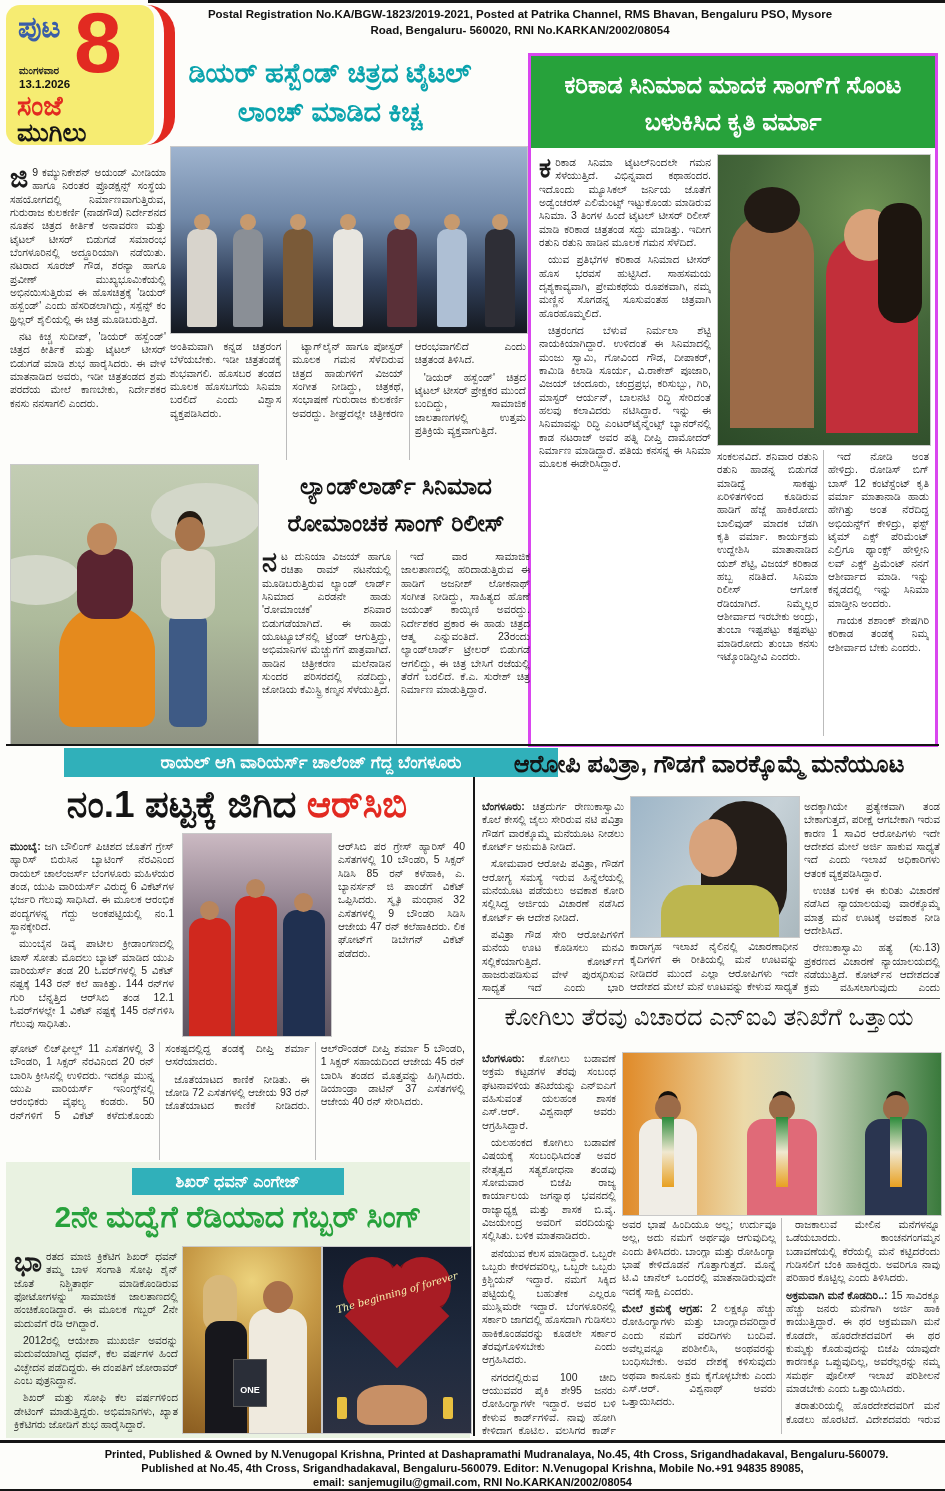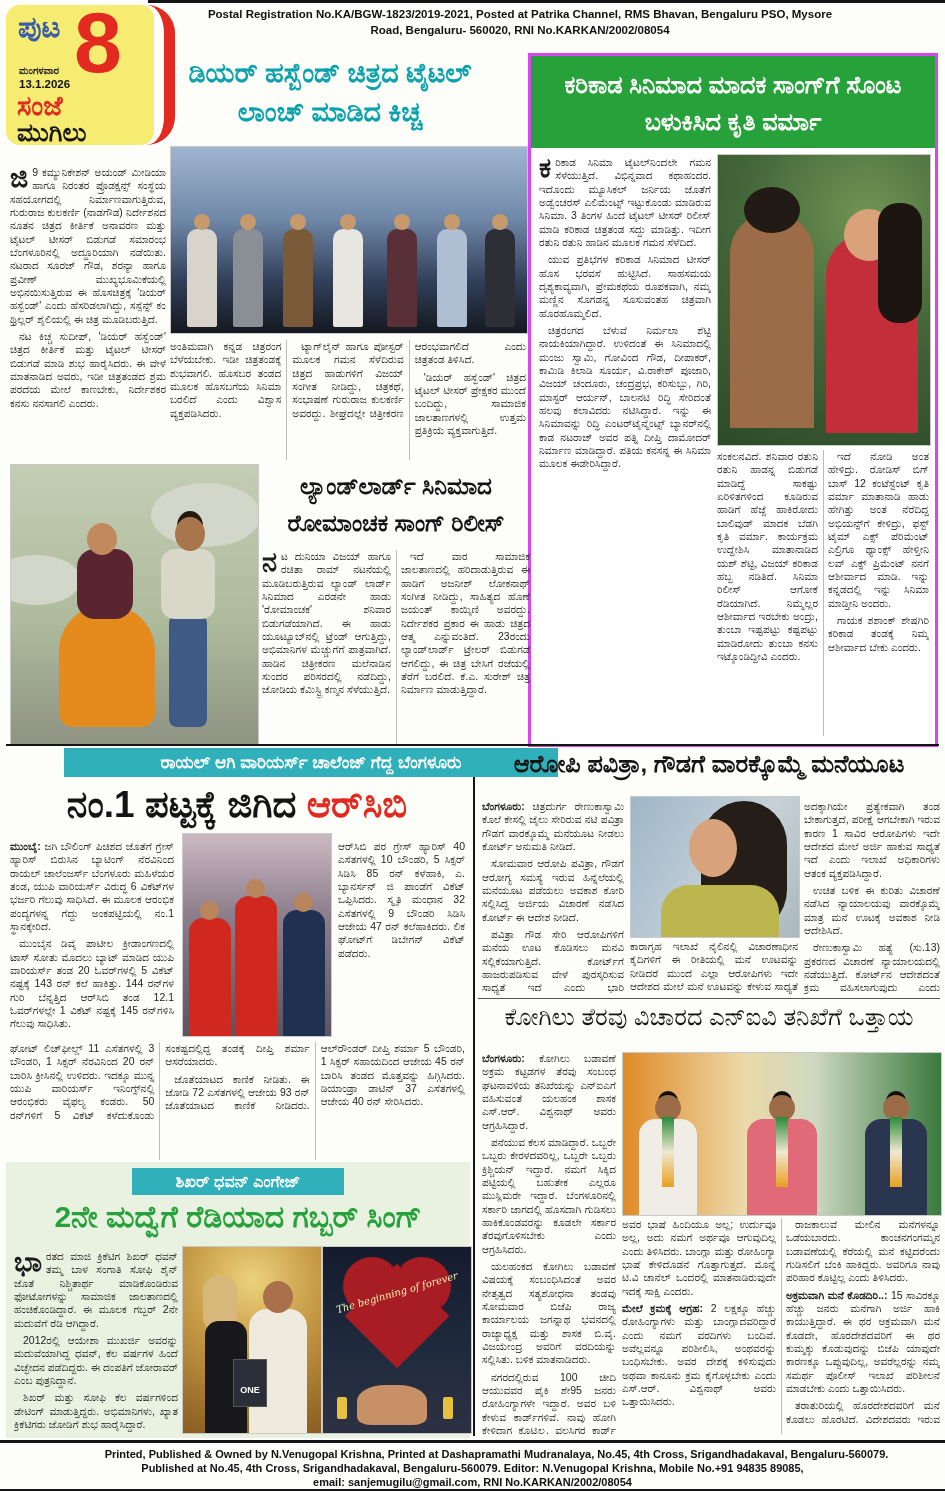--- a/index.html
+++ b/index.html
@@ -242,22 +242,22 @@
     <p class="nofirst">ಅದಕ್ಕಾಗಿಯೇ ಪ್ರತ್ಯೇಕವಾಗಿ ತಂಡ ಬೇಕಾಗುತ್ತದೆ, ಪರೀಕ್ಷೆ ಆಗಬೇಕಾಗಿ ಇರುವ ಕಾರಣ 1 ಸಾವಿರ ಆರೋಪಿಗಳು ಇದೇ ಆದೇಶದ ಮೇಲೆ ಅರ್ಜಿ ಹಾಕುವ ಸಾಧ್ಯತೆ ಇದೆ ಎಂದು ಇಲಾಖೆ ಅಧಿಕಾರಿಗಳು ಆತಂಕ ವ್ಯಕ್ತಪಡಿಸಿದ್ದಾರೆ.</p>
     <p>ಉಚಿತ ಬಳಿಕ ಈ ಕುರಿತು ವಿಚಾರಣೆ ನಡೆಸಿದ ನ್ಯಾಯಾಲಯವು ವಾರಕ್ಕೊಮ್ಮೆ ಮಾತ್ರ ಮನೆ ಊಟಕ್ಕೆ ಅವಕಾಶ ನೀಡಿ ಆದೇಶಿಸಿದೆ.</p>
     <p>ರೇಣುಕಾಸ್ವಾಮಿ ಹತ್ಯೆ (ಸು.13) ಪ್ರಕರಣದ ವಿಚಾರಣೆ ನ್ಯಾಯಾಲಯದಲ್ಲಿ ನಡೆಯುತ್ತಿದೆ. ಕೋರ್ಟ್‌ನ ಆದೇಶದಂತೆ ಕ್ರಮ ವಹಿಸಲಾಗುವುದು ಎಂದು ಅಧಿಕಾರಿಗಳು ತಿಳಿಸಿದ್ದಾರೆ.</p>
   </div>
 
   <div class="abs" style="left:478px;top:998px;width:462px;height:1px;background:#555;"></div>
 
   <div class="abs h-a6">ಕೋಗಿಲು ತೆರವು ವಿಚಾರದ ಎನ್‌ಐವಿ ತನಿಖೆಗೆ ಒತ್ತಾಯ</div>
   <div class="abs col" style="left:482px;top:1052px;width:134px;height:382px;">
     <p class="nofirst"><b class="lead">ಬೆಂಗಳೂರು:</b> <span>ಕೋಗಿಲು ಬಡಾವಣೆ ಅಕ್ರಮ ಕಟ್ಟಡಗಳ ತೆರವು ಸಂಬಂಧ ಘಟನಾವಳಿಯ ತನಿಖೆಯನ್ನು ಎನ್‌ಐಎಗೆ ವಹಿಸುವಂತೆ ಯಲಹಂಕ ಶಾಸಕ ಎಸ್.ಆರ್. ವಿಶ್ವನಾಥ್ ಅವರು ಆಗ್ರಹಿಸಿದ್ದಾರೆ.</span></p>
+    <p>ಯಲಹಂಕದ ಕೋಗಿಲು ಬಡಾವಣೆ ವಿಷಯಕ್ಕೆ ಸಂಬಂಧಿಸಿದಂತೆ ಅವರ ನೇತೃತ್ವದ ಸತ್ಯಶೋಧನಾ ತಂಡವು ಸೋಮವಾರ ಬಿಜೆಪಿ ರಾಜ್ಯ ಕಾರ್ಯಾಲಯ ಜಗನ್ನಾಥ ಭವನದಲ್ಲಿ ರಾಜ್ಯಾಧ್ಯಕ್ಷ ಮತ್ತು ಶಾಸಕ ಬಿ.ವೈ. ವಿಜಯೇಂದ್ರ ಅವರಿಗೆ ವರದಿಯನ್ನು ಸಲ್ಲಿಸಿತು. ಬಳಿಕ ಮಾತನಾಡಿದರು.</p>
     <p>ಪನೆಯುವ ಕೆಲಸ ಮಾಡಿದ್ದಾರೆ. ಒಬ್ಬರೇ ಒಬ್ಬರು ಕೇರಳದವರಿಲ್ಲ, ಒಬ್ಬರೇ ಒಬ್ಬರು ಕ್ರಿಶ್ಚಿಯನ್ ಇದ್ದಾರೆ. ನಮಗೆ ಸಿಕ್ಕಿದ ಪಟ್ಟಿಯಲ್ಲಿ ಬಹುತೇಕ ಎಲ್ಲರೂ ಮುಸ್ಲಿಮರೇ ಇದ್ದಾರೆ. ಬೆಂಗಳೂರಿನಲ್ಲಿ ಸರ್ಕಾರಿ ಜಾಗದಲ್ಲಿ ಹೊಸದಾಗಿ ಗುಡಿಸಲು ಹಾಕಿಕೊಂಡವರನ್ನು ಕೂಡಲೇ ಸರ್ಕಾರ ತೆರವುಗೊಳಿಸಬೇಕು ಎಂದು ಆಗ್ರಹಿಸಿದರು.</p>
-    <p>ಯಲಹಂಕದ ಕೋಗಿಲು ಬಡಾವಣೆ ವಿಷಯಕ್ಕೆ ಸಂಬಂಧಿಸಿದಂತೆ ಅವರ ನೇತೃತ್ವದ ಸತ್ಯಶೋಧನಾ ತಂಡವು ಸೋಮವಾರ ಬಿಜೆಪಿ ರಾಜ್ಯ ಕಾರ್ಯಾಲಯ ಜಗನ್ನಾಥ ಭವನದಲ್ಲಿ ರಾಜ್ಯಾಧ್ಯಕ್ಷ ಮತ್ತು ಶಾಸಕ ಬಿ.ವೈ. ವಿಜಯೇಂದ್ರ ಅವರಿಗೆ ವರದಿಯನ್ನು ಸಲ್ಲಿಸಿತು. ಬಳಿಕ ಮಾತನಾಡಿದರು.</p>
     <p>ನಗರದಲ್ಲಿರುವ 100 ಚೀದಿ ಆಯುವವರ ಪೈಕಿ ಶೇ95 ಜನರು ರೋಹಿಂಗ್ಯಾಗಳೇ ಇದ್ದಾರೆ. ಅವರ ಬಳಿ ಕೇಳುವ ಕಾರ್ಡ್‌ಗಳಿವೆ. ನಾವು ಹೋಗಿ ಕೇಳಿದಾಗ ಕೊಟ್ಟಿಲ್ಲ, ವಲಸಿಗರ ಕಾರ್ಡ್ ಅವರ ಬಳಿ ಇದೆ. ಹಣ ಕೊಟ್ಟು ಗಡಿ ದಾಟಿ ಬಂದುದಾಗಿ ಹೇಳುತ್ತಾರೆ. ಪಶ್ಚಿಮ ಬಂಗಾಲದ ಮೂಲಕ ಬರಲು ವ್ಯವಸ್ಥೆ ಕಲ್ಪಿಸುವ ತಂಡವೇ ಇದೆ ಎಂದು ಅವರೇ ಹೇಳಿದ್ದಾಗಿ ವಿವರಿಸಿದರು.</p>
   </div>
   <div class="abs photo ph6">
     <i class="pp m g1"></i>
     <i class="pp m g2"></i>
     <i class="pp m g3"></i>
   </div>
   <div class="abs col cols2" style="left:622px;top:1218px;width:318px;height:216px;">
     <p class="nofirst">ಅವರ ಭಾಷೆ ಹಿಂದಿಯೂ ಅಲ್ಲ; ಉರ್ದುವೂ ಅಲ್ಲ, ಅದು ನಮಗೆ ಅರ್ಥವೂ ಆಗುವುದಿಲ್ಲ ಎಂದು ತಿಳಿಸಿದರು. ಬಾಂಗ್ಲಾ ಮತ್ತು ರೋಹಿಂಗ್ಯಾ ಭಾಷೆ ಕೇಳಿದೊಡನೆ ಗೊತ್ತಾಗುತ್ತದೆ. ಮೊನ್ನೆ ಟಿ.ವಿ ಚಾನೆಲ್ ಒಂದರಲ್ಲಿ ಮಾತನಾಡಿರುವುದೇ ಇದಕ್ಕೆ ಸಾಕ್ಷಿ ಎಂದರು.</p>
     <p class="nofirst"><b class="lead">ಮೇಲೆ ಕ್ರಮಕ್ಕೆ ಆಗ್ರಹ:</b> <span>2 ಲಕ್ಷಕ್ಕೂ ಹೆಚ್ಚು ರೋಹಿಂಗ್ಯಾಗಳು ಮತ್ತು ಬಾಂಗ್ಲಾದವರಿದ್ದಾರೆ ಎಂದು ನಮಗೆ ವರದಿಗಳು ಬಂದಿವೆ. ಅವೆಲ್ಲವನ್ನೂ ಪರಿಶೀಲಿಸಿ, ಅಂಥವರನ್ನು ಬಂಧಿಸಬೇಕು. ಅವರ ದೇಶಕ್ಕೆ ಕಳಿಸುವುದು ಅಥವಾ ಕಾನೂನು ಕ್ರಮ ಕೈಗೊಳ್ಳಬೇಕು ಎಂದು ಎಸ್.ಆರ್. ವಿಶ್ವನಾಥ್ ಅವರು ಒತ್ತಾಯಿಸಿದರು.</span></p>

